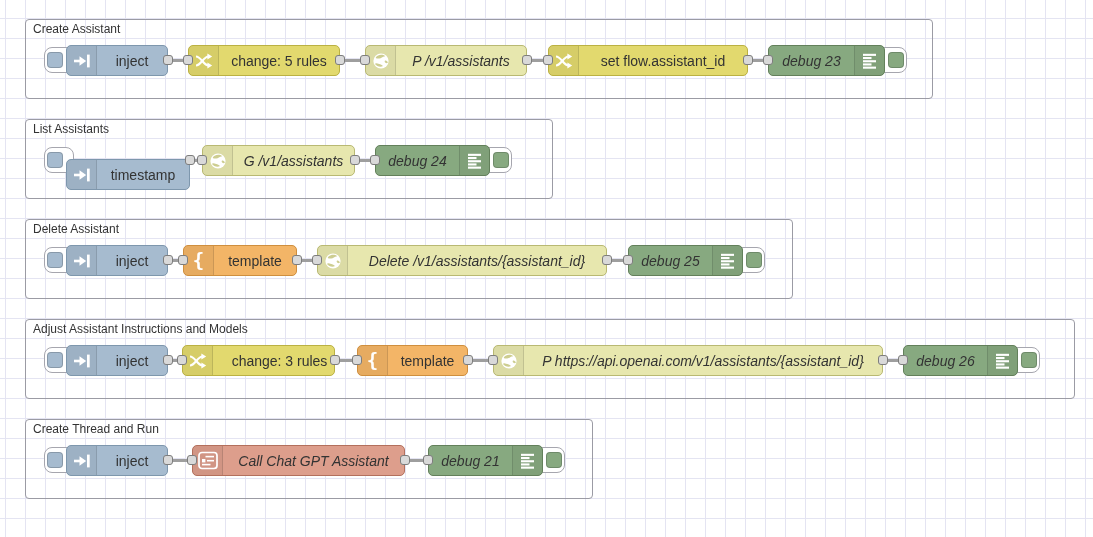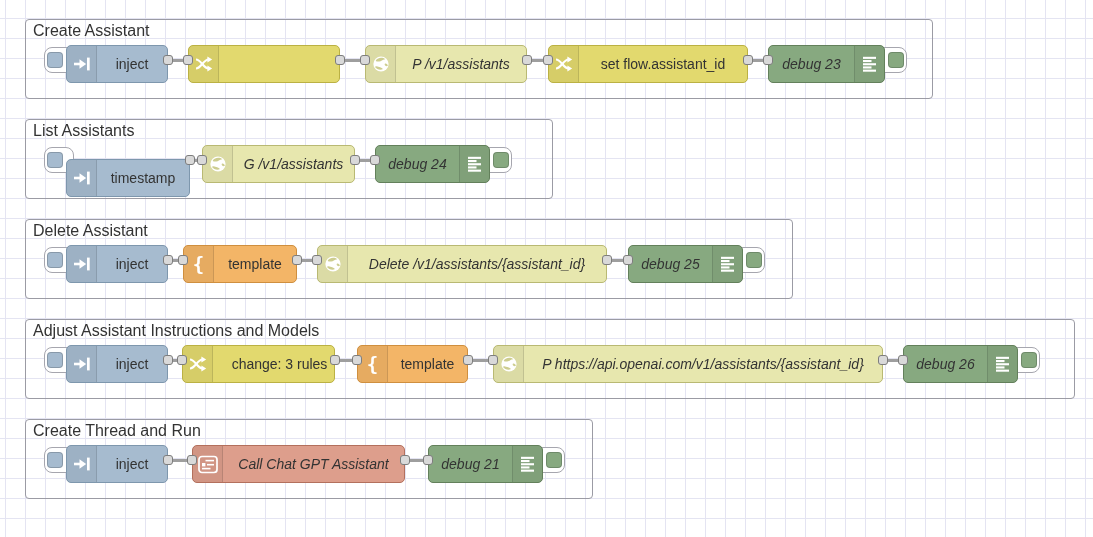--- a/index.html
+++ b/index.html
@@ -11,25 +11,25 @@
       linear-gradient(to bottom,#e4e4f2 1px,transparent 1px);
     background-size:20px 20px;
     background-position:5px 18px;
     font-family:"Liberation Sans",sans-serif;
   }
   .group{
     position:absolute;border:1.5px solid #9b9ba4;border-radius:4px;
     background:transparent;box-sizing:border-box;z-index:0;
   }
   .group-label{
-    position:absolute;left:7px;top:2px;font-size:16px;color:#333;
+    position:absolute;left:7px;top:2px;font-size:12px;color:#333;
     white-space:nowrap;
   }
   .node{
-    position:absolute;height:38px;border-radius:5px;display:flex;
+    position:absolute;height:31px;border-radius:5px;display:flex;
     align-items:stretch;box-sizing:border-box;border:1.5px solid;z-index:3;
   }
   .icon-region{
     width:30px;flex:0 0 30px;display:flex;align-items:center;
     justify-content:center;background:rgba(0,0,0,0.05);box-sizing:border-box;
   }
   .icon-region.left{border-right:1px solid rgba(0,0,0,0.12);border-radius:3.5px 0 0 3.5px;}
   .icon-region.right{border-left:1px solid rgba(0,0,0,0.12);border-radius:0 3.5px 3.5px 0;}
   .node-label{
     flex:1;display:flex;align-items:center;justify-content:center;
@@ -79,20 +79,21 @@
       <div class="icon-region left">
         <svg width="18" height="18" viewBox="0 0 18 18">
           <g stroke="#fff" stroke-width="2.1" fill="none">
             <path d="M1 4.5C6 4.5 8.5 13.5 13.5 13.5"></path>
             <path d="M1 13.5C6 13.5 8.5 4.5 13.5 4.5"></path>
           </g>
           <path d="M12.4 1.4L17.2 4.5l-4.8 3.1z" fill="#fff"></path>
           <path d="M12.4 10.4l4.8 3.1-4.8 3.1z" fill="#fff"></path>
         </svg>
       </div>
+      <div class="node-label">change: 5 rules</div>
     </div>
     <div class="port" style="left: 183px; top: 55px;"></div>
     <div class="port" style="left: 335px; top: 55px;"></div>
     <div class="wire" style="left: 338px; top: 58.5px; width: 29px;"></div>
     <div class="node italic" style="left: 365px; top: 45px; width: 162px; background: rgb(231, 231, 174); border-color: rgb(185, 185, 115);">
       <div class="icon-region left">
         <svg width="18" height="18" viewBox="0 0 18 18">
           <circle cx="9" cy="9" r="7.6" fill="#fff"></circle>
           <path d="M3.8 5.4c2-3.2 7.2-3.4 9.4-1.2-3 .2-3.8 2.2-6 2.2-1.6 0-3.4.4-3.4-1z" fill="#cdcd90"></path>
           <path d="M4.6 11.2c2.2 1 5.2.8 6.4 2.8-2.2 1.6-6.2.6-8.2-2.2z" fill="#cdcd90"></path>

